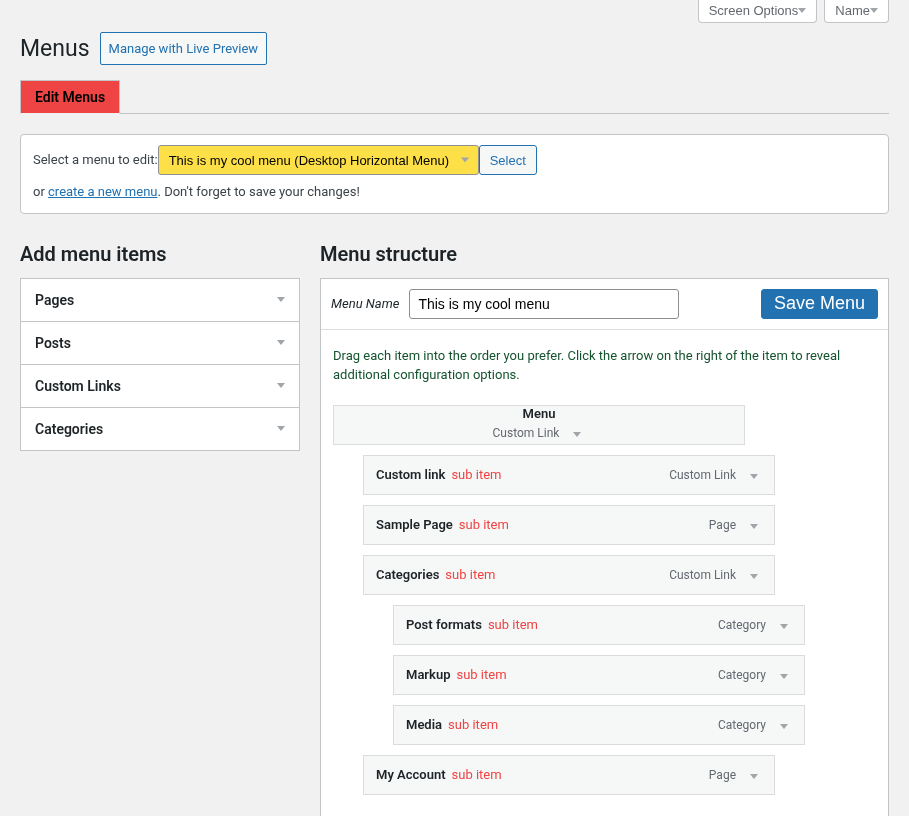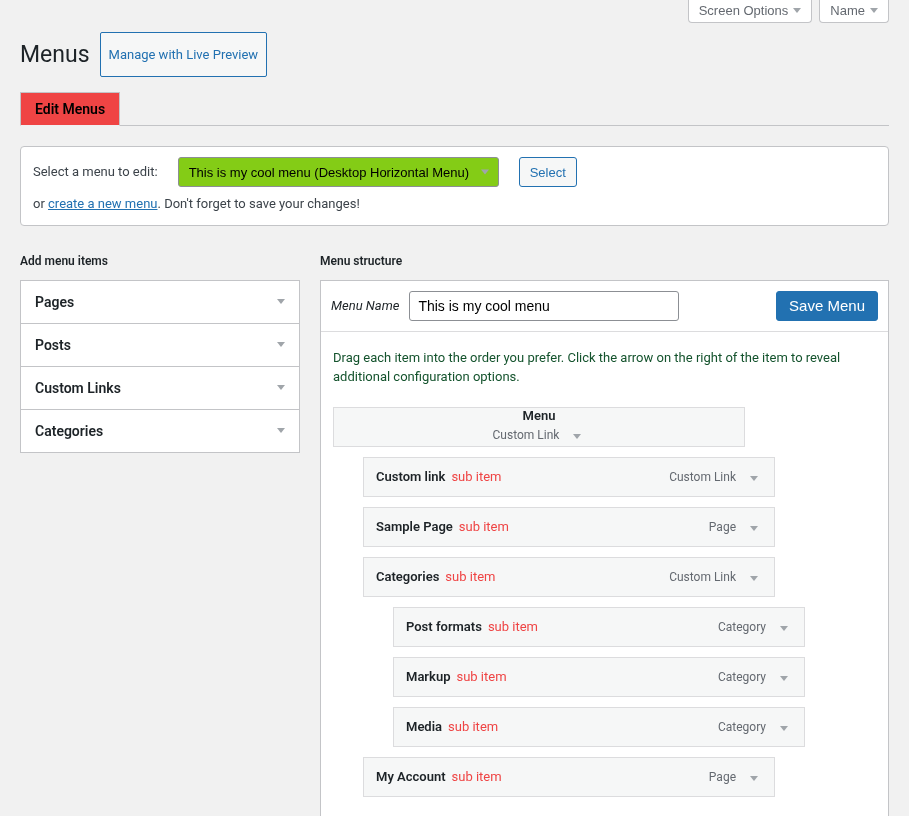--- a/index.html
+++ b/index.html
@@ -21,21 +21,20 @@
   background: #fff;
   border: 1px solid #c3c4c7;
   border-top: none;
   border-radius: 0 0 4px 4px;
   padding: 3px 10px 4px 10px;
   font-size: 13px;
   color: #646970;
   cursor: pointer;
   display: flex;
   align-items: center;
-  gap: 5px;
 }
 .triangle-down {
   display: inline-block;
   width: 0; height: 0;
   border-left: 4px solid transparent;
   border-right: 4px solid transparent;
   border-top: 5px solid #a0a5aa;
 }
 .page-header {
   display: flex;
@@ -45,21 +44,21 @@
 }
 .page-title {
   font-size: 23px;
   font-weight: 400;
   color: #1d2327;
 }
 .page-title-action {
   border: 1px solid #2271b1;
   color: #2271b1;
   background: #f6f7f7;
-  padding: 14px 8px;
+  padding: 8px 8px;
   border-radius: 2px;
   font-size: 13px;
   text-decoration: none;
   cursor: pointer;
 }
 .nav-tab-wrapper {
   border-bottom: 1px solid #c3c4c7;
   display: flex;
 }
 .nav-tab {
@@ -82,28 +81,28 @@
   color: #000;
 }
 .menu-edit-box {
   margin-top: 20px;
   border: 1px solid #c3c4c7;
   background: #fff;
   border-radius: 4px;
   padding: 10px 12px;
   line-height: 1.6;
 }
-.select-menu-row { display: flex; align-items: center; flex-wrap: wrap; gap: 20px; margin-bottom: 7px;}
+.select-menu-row { display: flex; align-items: center; flex-wrap: wrap; gap: 0; margin-bottom: 7px;}
 .menu-select {
   border: 1px solid #8c8f94;
   border-radius: 3px;
   padding: 0 28px 0 10px;
   height: 30px;
   font-size: 13px;
-  background: #84cc16;
+  background: #fde047;
   appearance: none;
   background-image: none;
   position: relative;
   cursor: pointer;
 }
 .select-wrap { position: relative; display: inline-block; }
 .select-wrap .triangle-down {
   position: absolute; right: 10px; top: 50%; transform: translateY(-50%);
   pointer-events: none;
 }
@@ -119,21 +118,21 @@
 }
 .link { color: #2271b1; text-decoration: underline; cursor: pointer; }
 .columns {
   display: flex;
   gap: 20px;
   margin-top: 28px;
 }
 .col-left { width: 280px; flex-shrink: 0; }
 .col-right { flex: 1; }
 .section-title {
-  font-size: 12px;
+  font-size: 20px;
   font-weight: 600;
   color: #1d2327;
   margin-bottom: 12px;
 }
 .accordion {
   border: 1px solid #c3c4c7;
   background: #fff;
 }
 .accordion-item {
   border-bottom: 1px solid #c3c4c7;
@@ -174,21 +173,21 @@
   width: 270px;
   font-size: 14px;
 }
 .btn-primary {
   background: #2271b1;
   border: 1px solid #2271b1;
   color: #fff;
   padding: 0 12px;
   height: 30px;
   border-radius: 3px;
-  font-size: 15px;
+  font-size: 18px;
   cursor: pointer;
 }
 .menu-frame-body { padding: 16px 12px; }
 .instructions { font-size: 13px; color: #14532d; line-height: 1.5; margin-bottom: 20px; }
 .menu-items-list { }
 .menu-item {
   border: 1px solid #dcdcde;
   background: #f6f7f7;
   height: 40px;
   display: flex;

